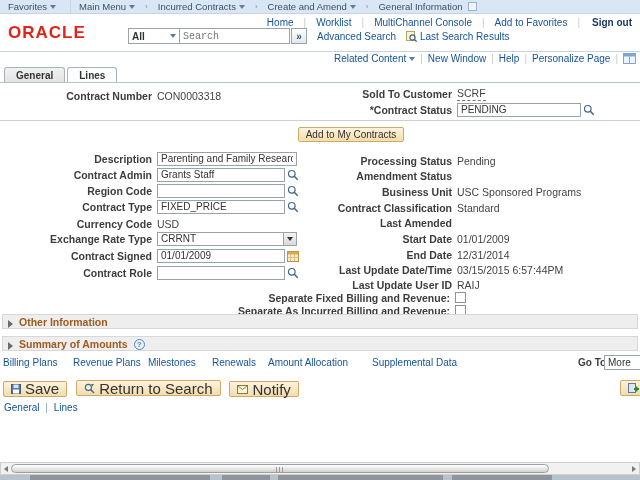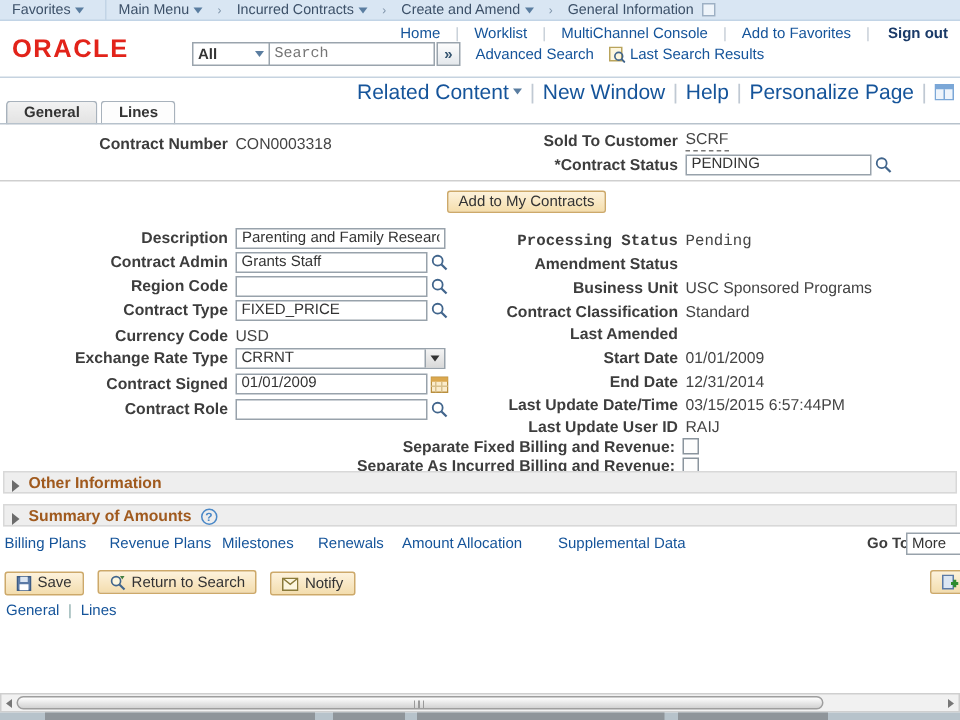--- a/index.html
+++ b/index.html
@@ -26,21 +26,21 @@
   #logo { position:absolute; top:8px; left:8px; font-size:17px; font-weight:bold; color:#e2231a; letter-spacing:1px; }
   #search-bar { position:absolute; top:13px; left:128px; display:flex; align-items:center; font-size:10px; }
   #search-scope { display:flex; align-items:center; justify-content:space-between; width:52px; height:16px;
     border:1px solid #9aa4ad; background:#fff; padding:0 3px; font-weight:bold; cursor:pointer; }
   #search-input { width:110px; height:16px; border:1px solid #9aa4ad; border-left:none; padding:0 3px; font-size:10px; color:#777; font-family:Liberation Mono, monospace; }
   #search-go { width:16px; height:16px; margin-left:1px; border:1px solid #9aa4ad; background:linear-gradient(#fdfdfd,#e4e8ec);
     display:flex; align-items:center; justify-content:center; color:#33536f; font-weight:bold; cursor:pointer; }
   .hdr-link { color:#15549a; margin-left:10px; cursor:pointer; display:inline-flex; align-items:center; gap:3px; }
 
   
-  #pagebar { position:absolute; top:53px; right:4px; display:flex; align-items:center; font-size:14px; color:#15549a;padding-left:31px; }
+  #pagebar { position:absolute; top:53px; right:4px; display:flex; align-items:center; font-size:10px; color:#15549a;padding-left:31px; }
   .pb-sep { color:#c0c9d3; padding:0 5px; }
   .pb-link { cursor:pointer; display:inline-flex; align-items:center; gap:3px; }
 
   
   #tabs { position:absolute; top:67px; left:4px; display:flex; gap:2px; }
   .tab { border:1px solid #a8b2bc; border-bottom:none; border-radius:3px 3px 0 0; padding:2px 11px 2px;
     font-weight:bold; color:#333; cursor:pointer; font-size:10px; }
   .tab.active { background:linear-gradient(#f2f2f2,#e2e2e2); }
   .tab.inactive { background:#fdfdfd; }
   #tabline { position:absolute; top:82px; left:0; width:640px; border-top:1px solid #b7c2cc; }
@@ -79,21 +79,21 @@
   
   #links-row { position:absolute; top:357px; left:0; width:640px; height:16px; font-size:10px; color:#15549a; }
   #links-row .pl { position:absolute; cursor:pointer; white-space:nowrap; }
   #goto-label { position:absolute; left:578px; font-weight:bold; color:#3d3d3d; }
   #goto-select { position:absolute; left:604px; top:-2px; width:48px; height:15px; border:1px solid #98a2ab;
     background:#fff; color:#333; font-size:10px; padding:1px 3px; cursor:pointer; }
 
   
   #toolbar { position:absolute; top:380px; left:3px; width:637px; height:17px; }
   .btn { display:inline-flex; align-items:center; gap:4px; background:linear-gradient(#fdf2dc,#f3ddae);
-    border:1px solid #cda96a; border-radius:2px; padding:0 7px; height:16px; font-size:10px; color:#333;
+    border:1px solid #cda96a; border-radius:2px; padding:0 7px; height:16px; font-size:15px; color:#333;
     margin-right:6px; cursor:pointer; white-space:nowrap; }
   #add-button { position:absolute; left:617px; top:0; }
 
   #footer-links { position:absolute; top:402px; left:4px; font-size:10px; color:#15549a; }
   #footer-links span.fl { cursor:pointer; }
   #footer-links .fl-sep { color:#8aa; padding:0 3px; }
 
   
   #hscroll { position:absolute; top:462px; left:0; width:640px; height:13px; background:#f1f1f1; border:1px solid #cfcfcf; }
   #hthumb { position:absolute; top:1px; left:10px; width:538px; height:9px; border:1px solid #9e9e9e; border-radius:5px;
@@ -286,21 +286,21 @@
       <span class="lbl lblL">Contract Role</span>
       <input class="txt w128" value="" style="">
       <span class="lk">
         <svg width="12" height="12" viewBox="0 0 12 12">
             <circle cx="4.8" cy="4.8" r="3.3" fill="none" stroke="#41658c" stroke-width="1.2"></circle>
             <line x1="7.3" y1="7.3" x2="10.7" y2="10.7" stroke="#41658c" stroke-width="1.5"></line>
           </svg>
       </span>
     </div>
 
-    <div class="row" style="top:70px; left:330px;font-family:Liberation Mono, monospace;">
+    <div class="row" style="top:70px; left:330px;">
       <span class="lbl lblR">Processing Status</span>
       <span class="val">Pending</span>
     </div>
     <div class="row" style="top:85px; left:330px;">
       <span class="lbl lblR">Amendment Status</span>
       <span class="val"></span>
     </div>
     <div class="row" style="top:101px; left:330px;">
       <span class="lbl lblR">Business Unit</span>
       <span class="val">USC Sponsored Programs</span>

